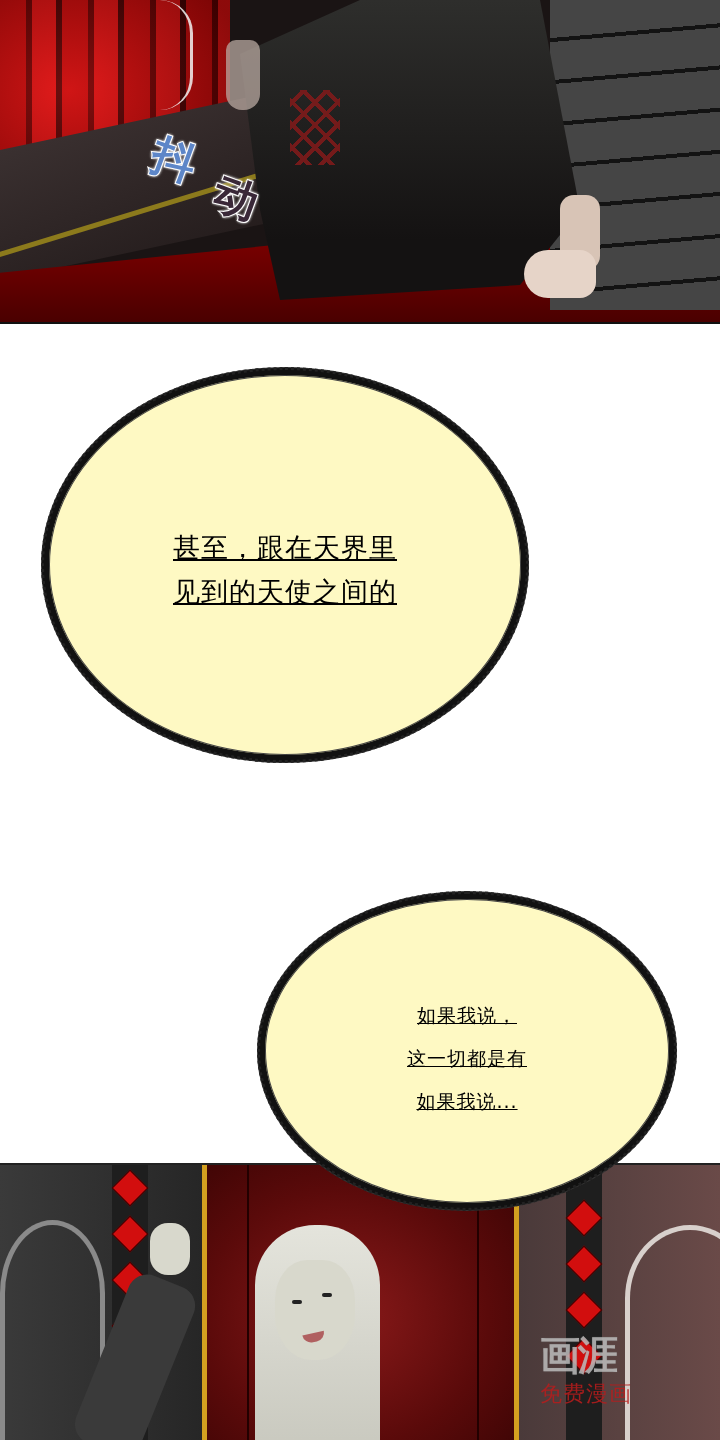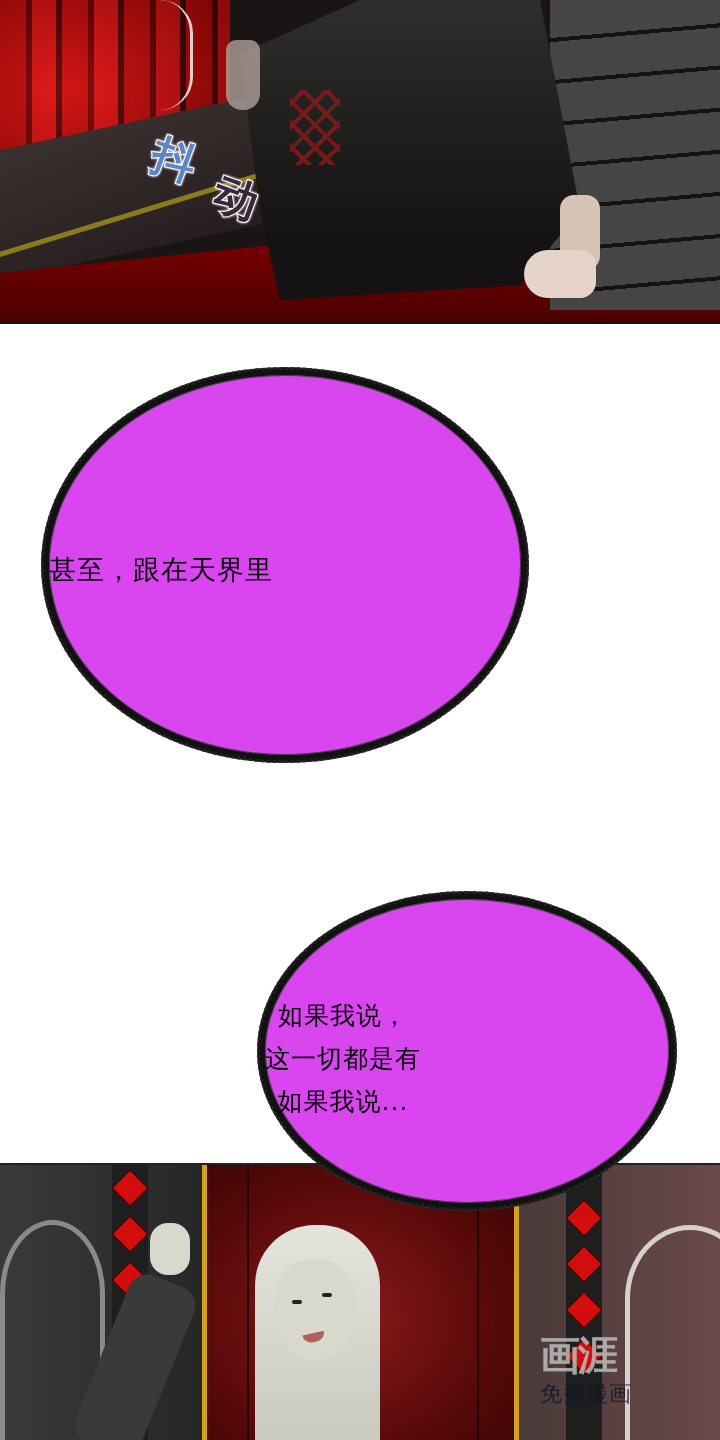--- a/index.html
+++ b/index.html
@@ -38,31 +38,31 @@
   .tp-motion { position: absolute; left: 160px; top: 0; width: 30px; height: 110px;
     border-right: 3px solid #f2f2f2; border-radius: 0 80px 80px 0; opacity: .85; }
   .sfx { position: absolute; left: 152px; top: 132px; width: 130px; height: 100px; }
   .sfx span { position: absolute; font-weight: bold; font-size: 44px; line-height: 1;
     -webkit-text-stroke: 2px #ffffff; paint-order: stroke fill;
     text-shadow: 0 0 3px #fff, 0 0 3px #fff, 0 0 4px #fff; }
   .sfx .c1 { left: 0; top: 6px; color: #5d86c8; transform: rotate(20deg); }
   .sfx .c2 { left: 62px; top: 44px; color: #3a2838; transform: rotate(20deg); }
 
   
-  .bubble { position: absolute; background: #d946ef; border-radius: 50%;
+  .bubble { position: absolute; background: #fef9c3; border-radius: 50%;
     border: 7px solid #111;
-    box-shadow: 0 0 0 1px #333, inset 0 0 0 1px #444; display: flex; align-items: center; justify-content: flex-start; }
+    box-shadow: 0 0 0 1px #333, inset 0 0 0 1px #444; display: flex; align-items: center; justify-content: center; text-decoration: underline; }
   .bubble::before { content: ""; position: absolute; inset: -8px; border-radius: 50%;
     border: 3px dotted #222; }
   #bubble-1 { left: 42px; top: 368px; width: 472px; height: 380px; }
   #bubble-2 { left: 258px; top: 892px; width: 404px; height: 304px; z-index: 3; }
   .bubble-text { text-align: center; color: #000; font-size: 27px; line-height: 44px; font-weight: 500; letter-spacing: 1px; }
   .bubble-text div { white-space: nowrap; }
   #bubble-1 .bubble-text { margin-top: 10px; }
-  #bubble-2 .bubble-text { margin-top: 14px; font-size: 25px; line-height: 43px; }
+  #bubble-2 .bubble-text { margin-top: 14px; font-size: 19px; line-height: 43px; }
 
   
   .bp-left { position: absolute; left: 0; top: 0; width: 205px; height: 277px; background: linear-gradient(90deg, #3a3a3a, #262626); }
   .bp-arch-l { position: absolute; left: 0; top: 55px; width: 95px; height: 240px;
     border: 5px solid #8a8a8a; border-bottom: none; border-radius: 50% 50% 0 0 / 30% 30% 0 0; }
   .bp-strip { position: absolute; top: 0; width: 36px; height: 277px; background: #1e1e1e;
     display: flex; flex-direction: column; align-items: center; }
   .bp-strip .dia { width: 24px; height: 24px; background: #d20e0e; transform: rotate(45deg); margin: 10px 0 10px; border: 1px solid #300; }
   #strip-l { left: 112px; }
   #strip-r { left: 566px; }
@@ -77,21 +77,21 @@
     border: 5px solid #d8d0cc; border-bottom: none; border-radius: 50% 50% 0 0 / 30% 30% 0 0; }
   .bp-hair { position: absolute; left: 255px; top: 60px; width: 125px; height: 230px;
     background: linear-gradient(180deg, #e4e4dc, #c8c8be); border-radius: 60px 60px 10px 10px; }
   .bp-face { position: absolute; left: 275px; top: 95px; width: 80px; height: 100px; background: #d8d8cc; border-radius: 40% 40% 45% 45%; }
   .bp-eye { position: absolute; width: 10px; height: 4px; background: #222; border-radius: 4px; }
   .bp-mouth { position: absolute; left: 303px; top: 168px; width: 22px; height: 9px; background: #b06060; border-radius: 0 0 12px 12px; transform: rotate(-12deg); }
   .bp-arm { position: absolute; left: 100px; top: 110px; width: 70px; height: 180px; background: #3a3a3a; border-radius: 20px; transform: rotate(22deg); }
   .bp-hand { position: absolute; left: 150px; top: 58px; width: 40px; height: 52px; background: #d8d8cc; border-radius: 18px; }
   .watermark { position: absolute; left: 540px; top: 1333px; width: 120px; z-index: 5; opacity: .85; }
   .wm-logo { font-size: 40px; font-weight: bold; color: #bdbdbd; letter-spacing: -2px; line-height: 44px; text-shadow: 0 0 1px #777; }
-  .wm-sub { font-size: 22px; color: #0f172a; line-height: 26px; margin-top: 4px; letter-spacing: 1px; }
+  .wm-sub { font-size: 22px; color: #b91c1c; line-height: 26px; margin-top: 4px; letter-spacing: 1px; }
 </style>
 </head>
 <body>
 
 <div class="panel" id="panel-top">
   <div class="tp-redwall"></div>
   <div class="tp-floor-dark"></div>
   <div class="tp-carpet"></div>
   <div class="tp-gold"></div>
   <div class="tp-stone"></div>
@@ -103,20 +103,21 @@
   <div class="tp-motion"></div>
   <div class="sfx">
     <span class="c1">抖</span>
     <span class="c2">动</span>
   </div>
 </div>
 
 <div class="bubble" id="bubble-1">
   <div class="bubble-text">
     <div>甚至，跟在天界里</div>
+    <div>见到的天使之间的</div>
   </div>
 </div>
 
 <div class="panel" id="panel-bottom">
   <div class="bp-left"></div>
   <div class="bp-arch-l"></div>
   <div class="bp-strip" id="strip-l">
     <div class="dia"></div>
     <div class="dia"></div>
     <div class="dia"></div>

